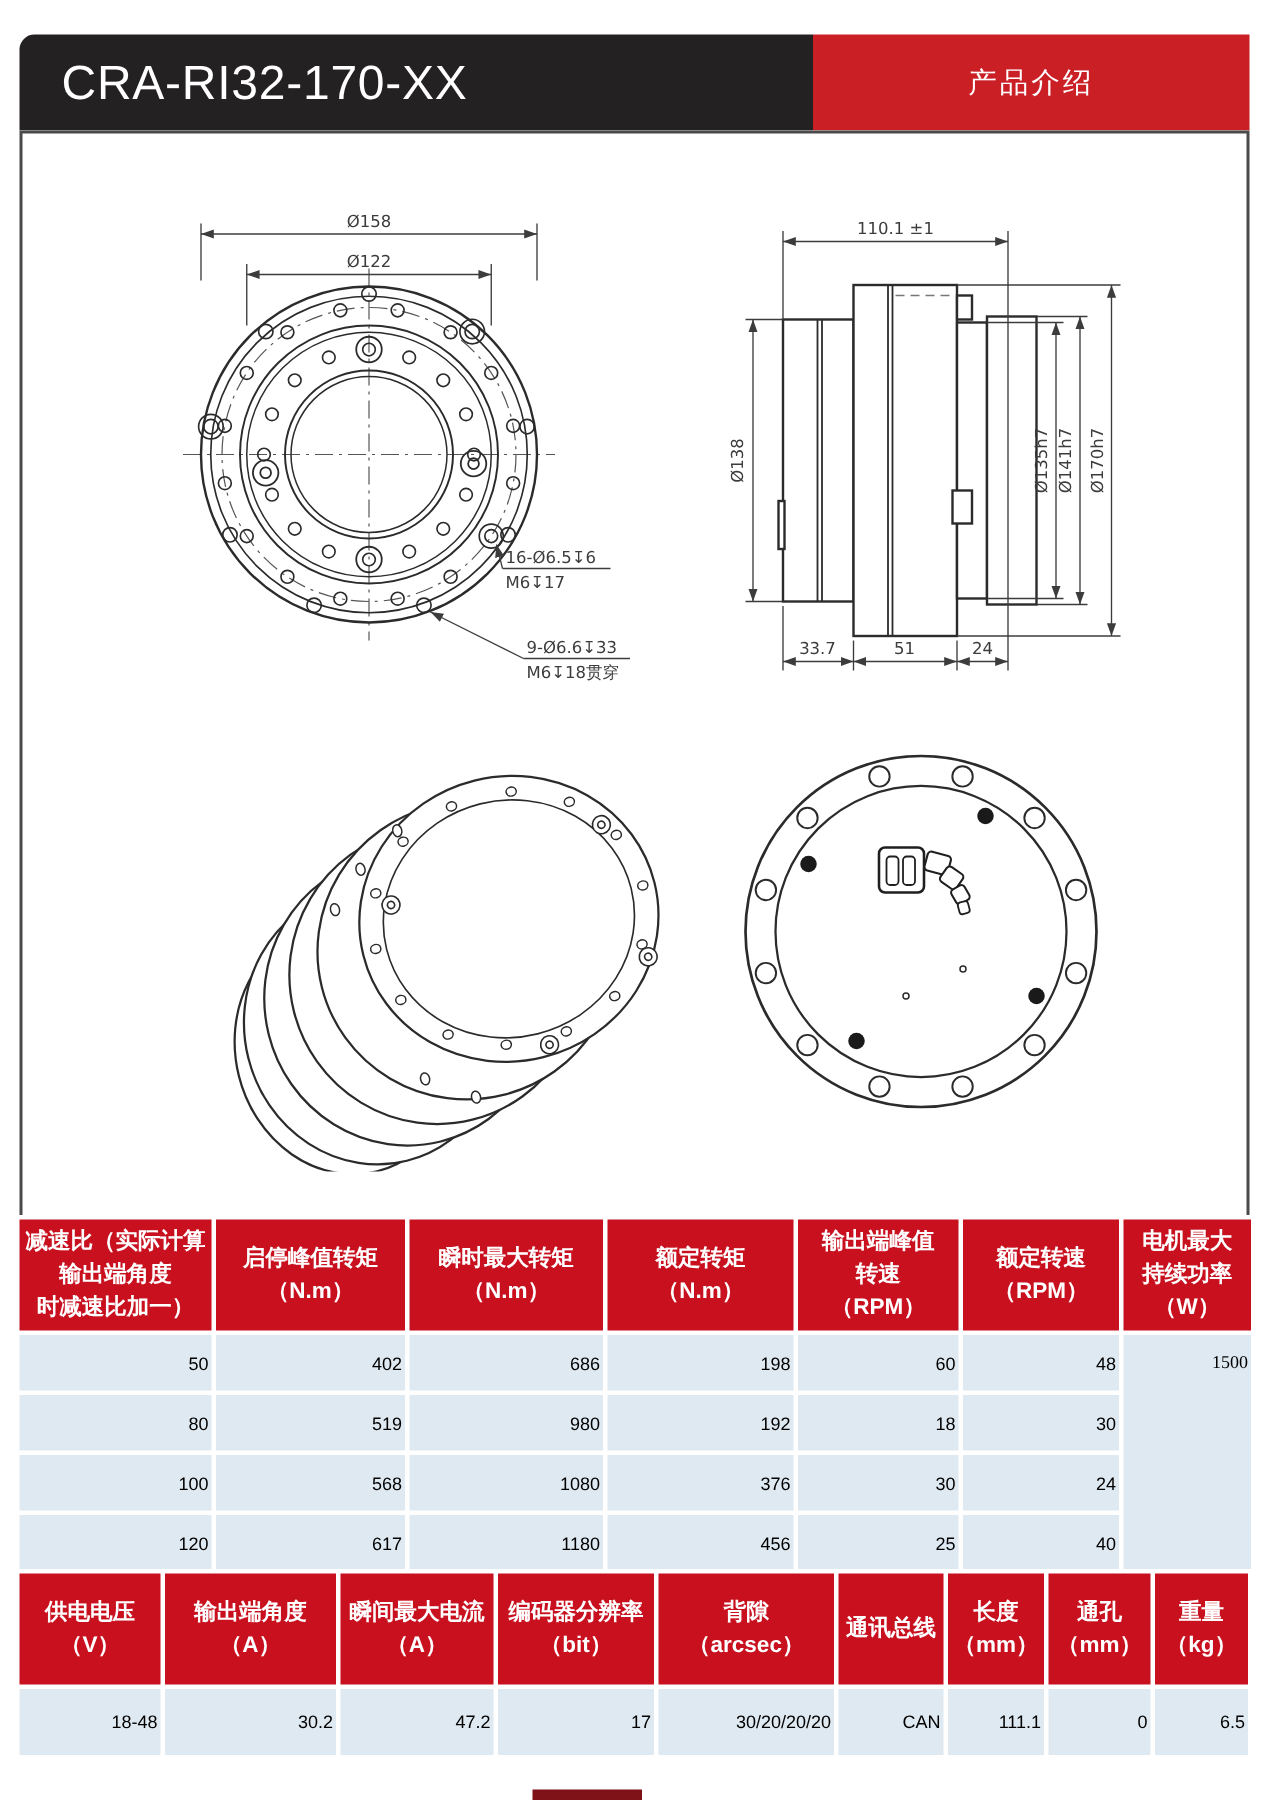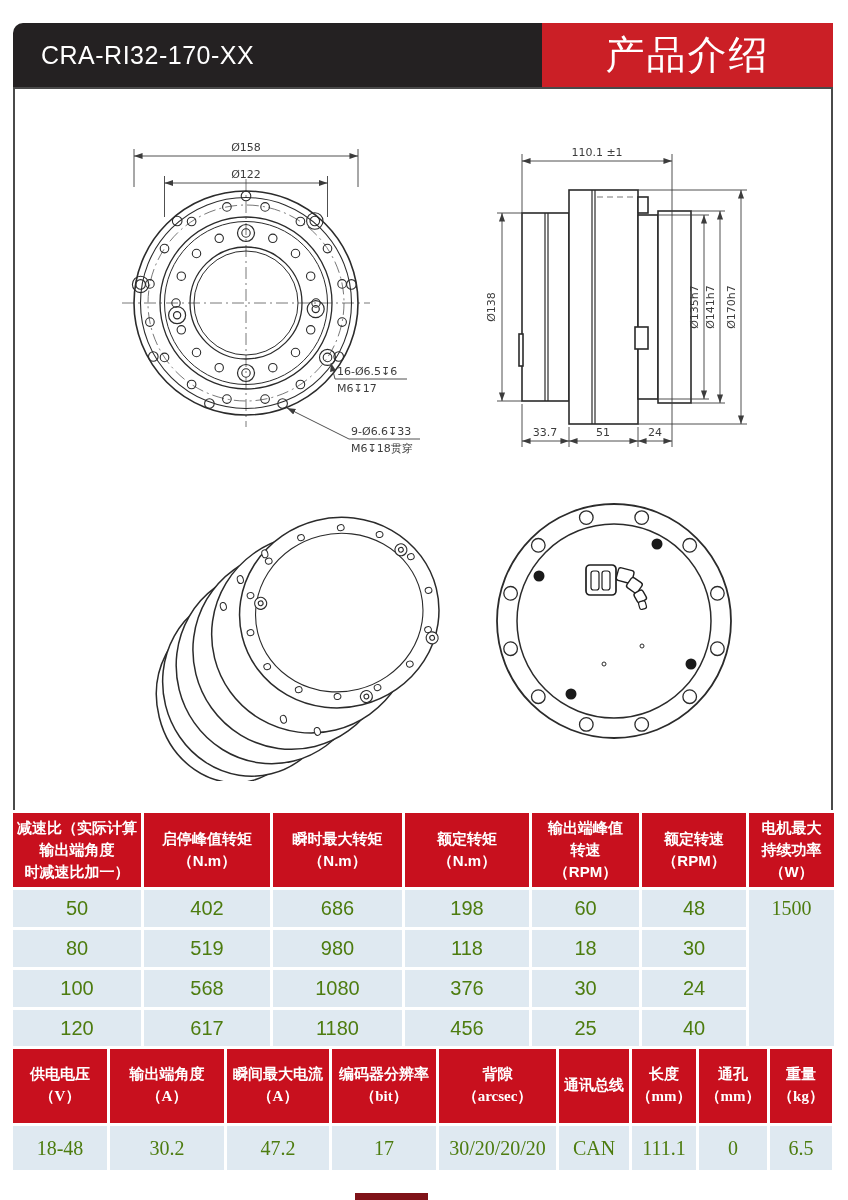--- a/index.html
+++ b/index.html
@@ -6,47 +6,47 @@
   body{
     width:848px;height:1200px;position:relative;background:#ffffff;
     font-family:"Liberation Sans","DejaVu Sans",sans-serif;overflow:hidden;
   }
   
   .topbar{position:absolute;left:13px;top:23px;width:820px;height:64px;display:flex;}
   .topbar .dark{
     flex:1;background:#242122;border-radius:10px 0 0 0;
     display:flex;align-items:center;padding-left:28px;
   }
-  .topbar .dark span{color:#fff;font-size:25px;letter-spacing:.5px;}
+  .topbar .dark span{color:#fff;font-size:32px;letter-spacing:.5px;}
   .topbar .red{
     width:291px;background:#cb1f26;display:flex;align-items:center;justify-content:center;
   }
-  .topbar .red span{color:#fff;font-size:39px;letter-spacing:2px;}
+  .topbar .red span{color:#fff;font-size:19px;letter-spacing:2px;}
   
   .panel{
     position:absolute;left:13px;top:87px;width:820px;height:807px;
     background:#fff;border:2px solid #4a4a4a;box-sizing:border-box;
   }
   .panel svg{position:absolute;}
   .dim{stroke:#3c3c3c;stroke-width:0.9;fill:none;}
   .dimtxt{fill:#3c3c3c;font-size:11px;font-family:"DejaVu Sans","Liberation Sans",sans-serif;}
   .ol{stroke:#2b2b2b;fill:none;}
   .cl{stroke:#555;stroke-width:0.8;fill:none;stroke-dasharray:12 4 2 4;}
   .hid{stroke:#777;stroke-width:1;fill:none;stroke-dasharray:6 4;}
   
   table{border-collapse:separate;border-spacing:3px;table-layout:fixed;background:#fff;}
   .spec-wrap{position:absolute;left:10px;top:810px;}
-  .elec-wrap{position:absolute;left:10px;top:1046px;font-family:Liberation Serif, serif;}
+  .elec-wrap{position:absolute;left:10px;top:1046px;}
   th{
     background:#c8101e;color:#fff;font-size:15px;font-weight:700;line-height:1.45;
     white-space:pre-line;text-align:center;vertical-align:middle;
     height:70px;padding:2px 3px;
   }
   td{
-    background:#dfe9f1;color:#4d7c0f;font-size:20px;text-align:center;vertical-align:middle;
+    background:#dfe9f1;color:#000000;font-size:12px;text-align:right;vertical-align:middle;
     height:37px;padding:0 2px;
   }
   .elec-wrap td{height:44px;}
   td.merge{vertical-align:top;line-height:37px;font-family:Liberation Serif, serif;}
   
   .foot-mark{position:absolute;left:355px;top:1193px;width:73px;height:7px;background:#7f1218;}
 </style>
 </head>
 <body>
 
@@ -339,21 +339,21 @@
       <td>686</td>
       <td>198</td>
       <td>60</td>
       <td>48</td>
       <td class="merge" rowspan="4">1500</td>
     </tr>
     <tr>
       <td>80</td>
       <td>519</td>
       <td>980</td>
-      <td>118</td>
+      <td>192</td>
       <td>18</td>
       <td>30</td>
     </tr>
     <tr>
       <td>100</td>
       <td>568</td>
       <td>1080</td>
       <td>376</td>
       <td>30</td>
       <td>24</td>

